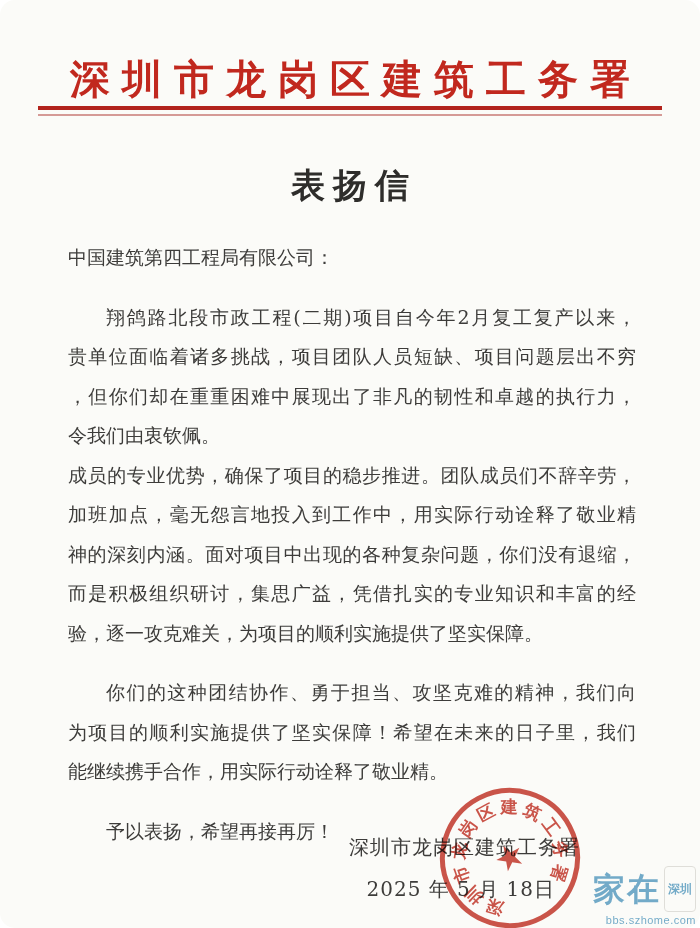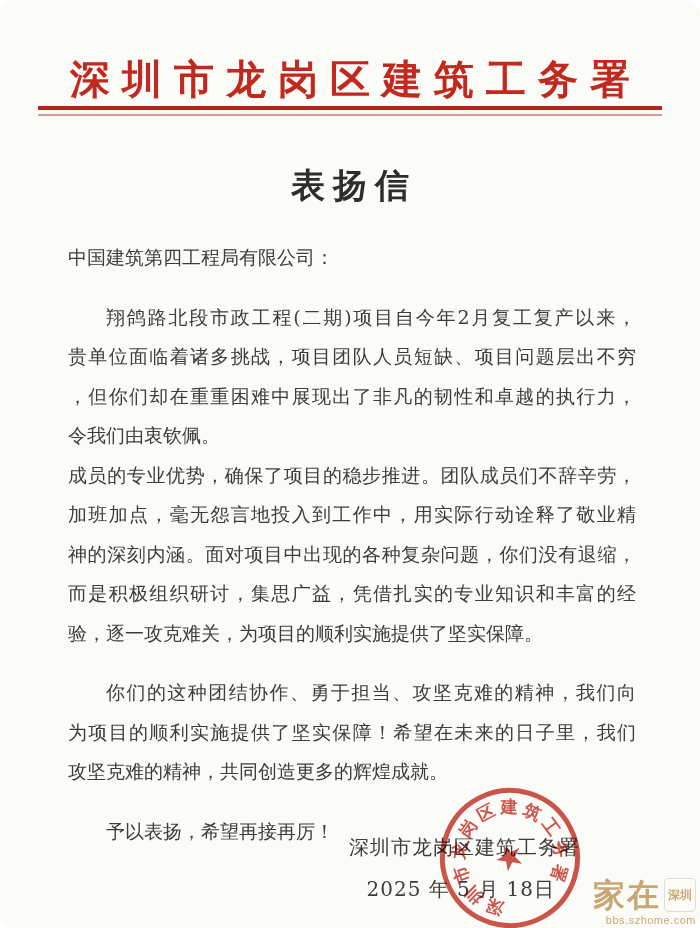--- a/index.html
+++ b/index.html
@@ -87,30 +87,30 @@
   }
   .seal-star{
     position:absolute;left:50%;top:50%;
     transform:translate(-50%,-54%);
     font-size:34px;color:#c5372b;line-height:1;
   }
   
   .watermark{
     position:absolute;right:4px;bottom:2px;
     width:120px;
-    color:#a16207;opacity:.55;
+    color:#0369a1;opacity:.55;
     font-family:"Liberation Sans", sans-serif;
     text-align:right;
   }
   .wm-row{display:flex;align-items:center;justify-content:flex-end;gap:3px;}
   .wm-brand{font-size:32px;font-weight:bold;letter-spacing:2px;line-height:1;}
   .wm-badge{
     font-size:12px;font-weight:bold;
     border:1px solid #c9c7c0;border-radius:4px;
-    padding:10px 3px;line-height:1;
+    padding:16px 3px;line-height:1;
   }
   .wm-site{font-size:11px;letter-spacing:.5px;margin-top:2px;}
 </style>
 </head>
 <body>
 
 <div class="page">
 
   <div class="org-name">深圳市龙岗区建筑工务署</div>
   <div class="rule-thick"></div>
@@ -125,21 +125,21 @@
       <div class="line fill">贵单位面临着诸多挑战，项目团队人员短缺、项目问题层出不穷</div>
       <div class="line fill">，但你们却在重重困难中展现出了非凡的韧性和卓越的执行力，</div>
       <div class="line">令我们由衷钦佩。</div>
       <div class="line fill">成员的专业优势，确保了项目的稳步推进。团队成员们不辞辛劳，</div>
       <div class="line fill">加班加点，毫无怨言地投入到工作中，用实际行动诠释了敬业精</div>
       <div class="line fill">神的深刻内涵。面对项目中出现的各种复杂问题，你们没有退缩，</div>
       <div class="line fill">而是积极组织研讨，集思广益，凭借扎实的专业知识和丰富的经</div>
       <div class="line">验，逐一攻克难关，为项目的顺利实施提供了坚实保障。</div>
       <div class="line indent fill">你们的这种团结协作、勇于担当、攻坚克难的精神，我们向</div>
       <div class="line fill">为项目的顺利实施提供了坚实保障！希望在未来的日子里，我们</div>
-      <div class="line">攻坚克难的精神，共同创造更多的辉煌成就。</div>
+      <div class="line">能继续携手合作，用实际行动诠释了敬业精。</div>
       <div class="line indent">予以表扬，希望再接再厉！</div>
     </div>
 
   <div class="signature">深圳市龙岗区建筑工务署</div>
   <div class="date">2025 年 5 月 18日</div>
 
   <div class="seal">
     <div class="seal-ring"></div>
     <div class="seal-star">★</div>
 

